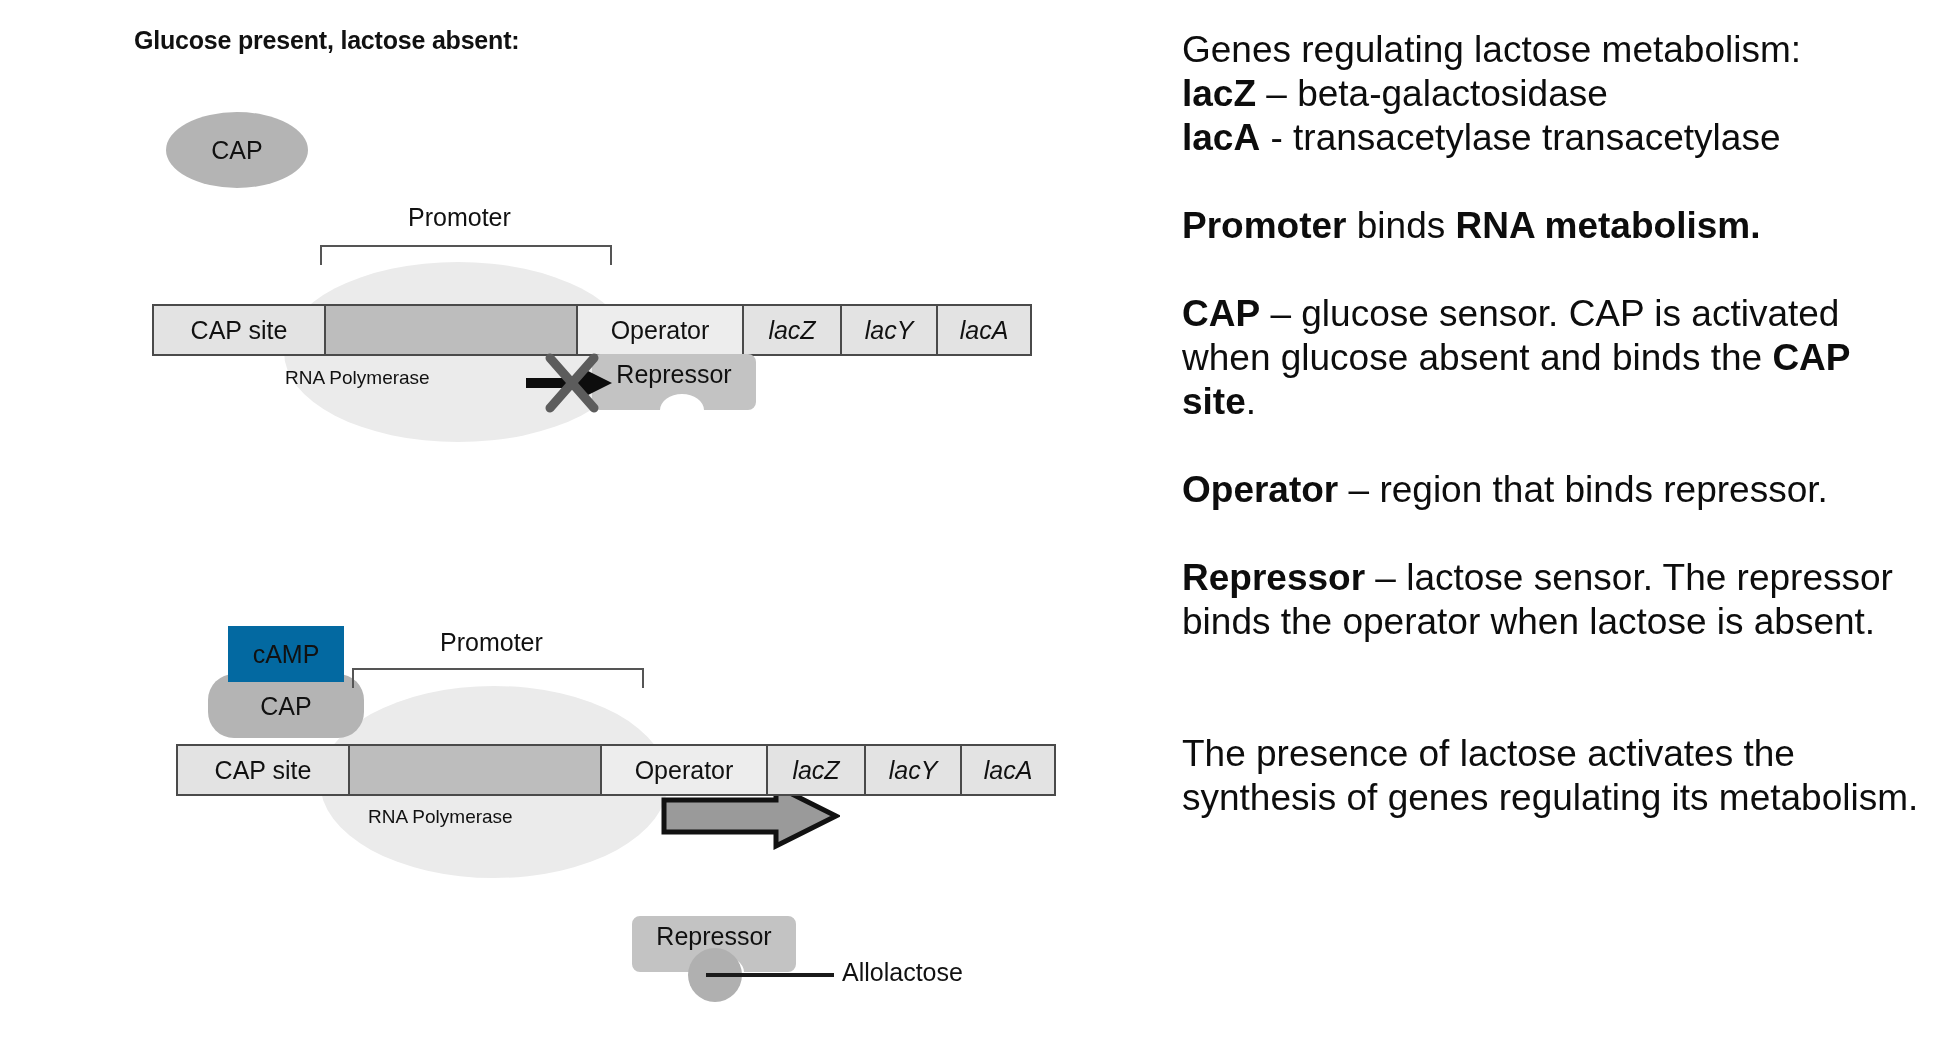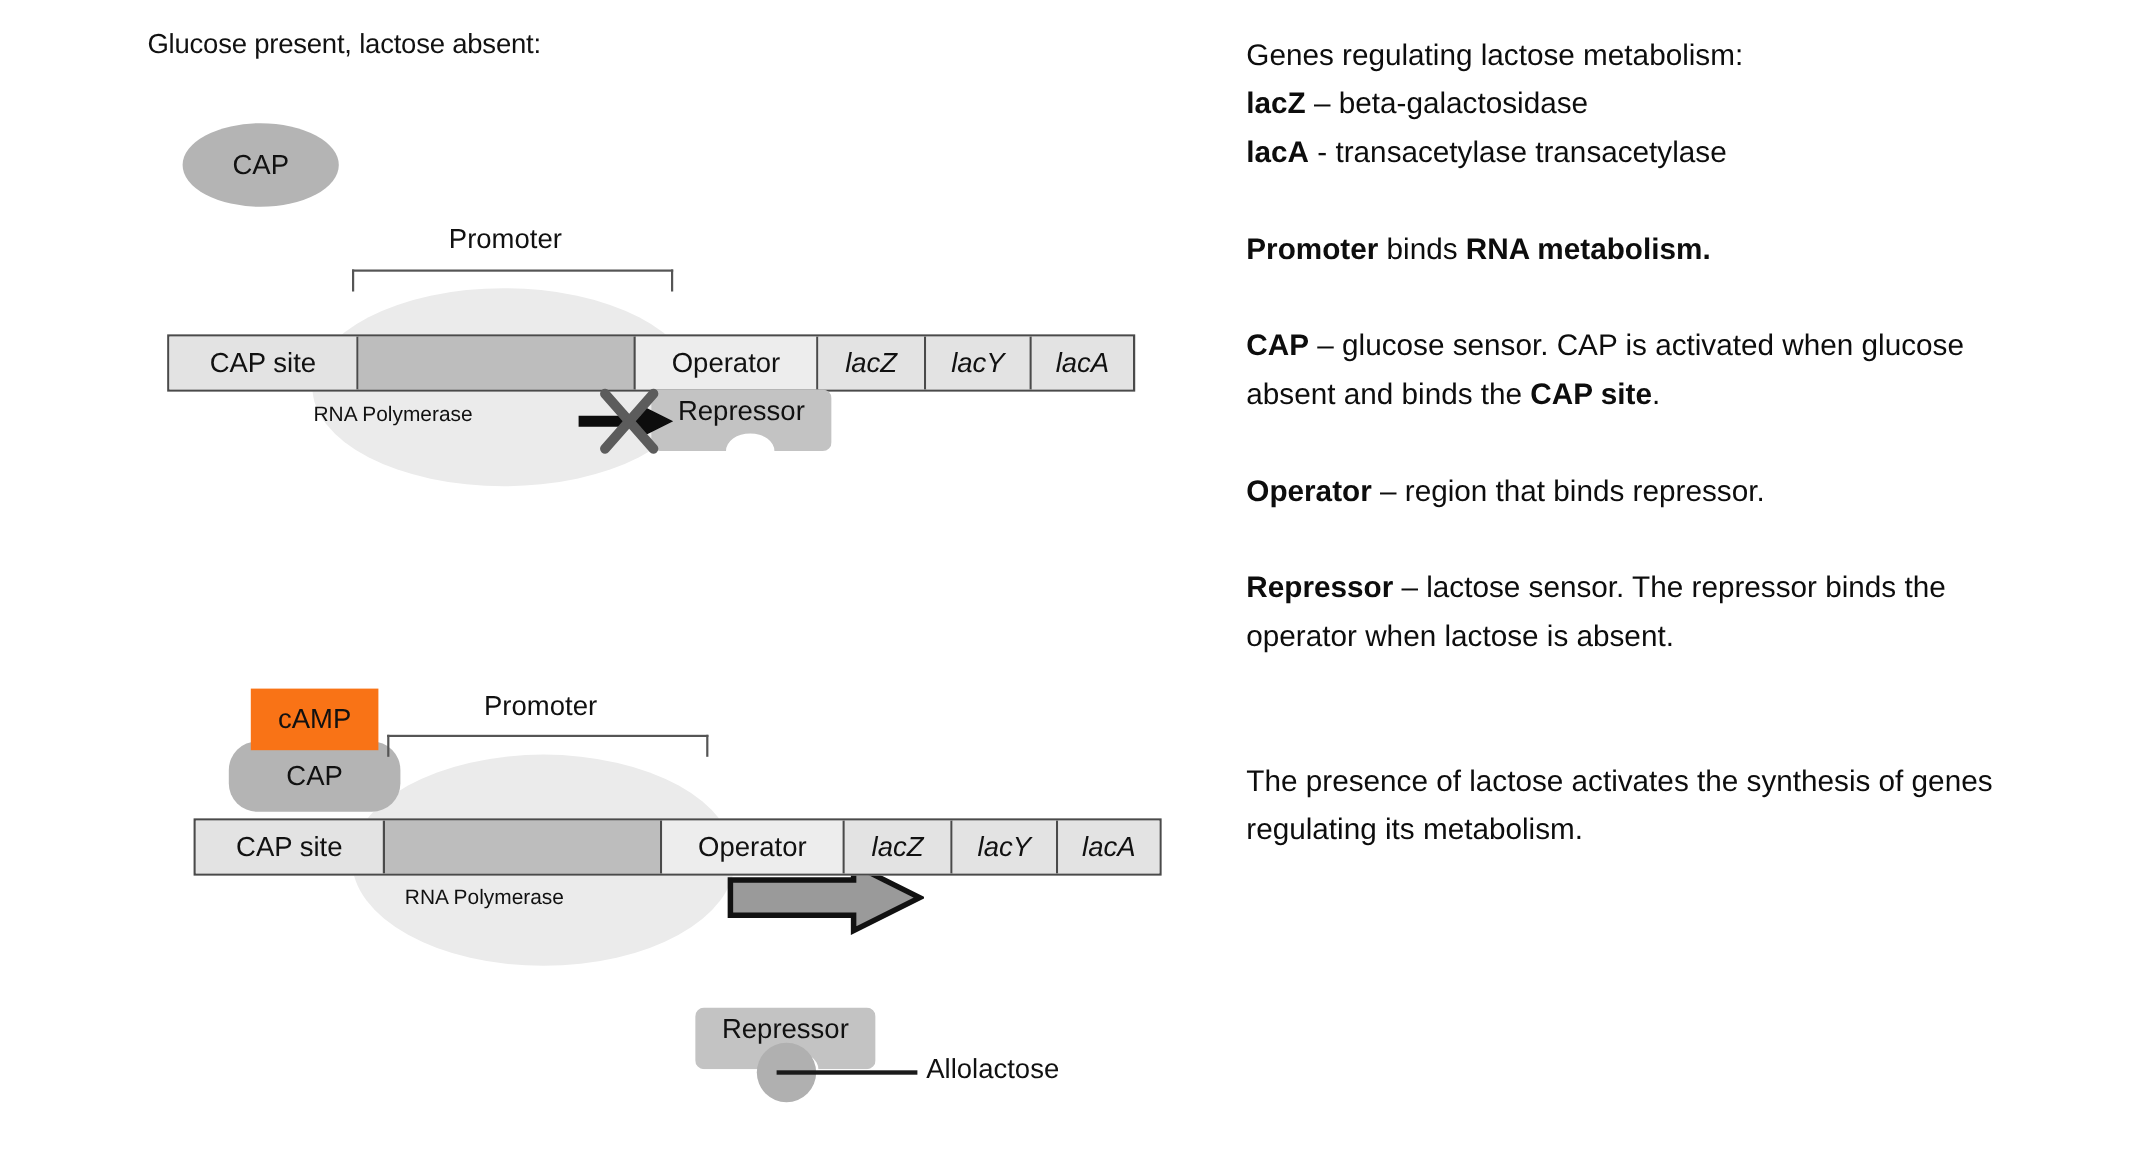--- a/index.html
+++ b/index.html
@@ -9,21 +9,21 @@
     font-family:"Liberation Sans", sans-serif;
     overflow:hidden;
     position:relative;
   }
   .page{position:absolute;inset:0;}
 
   
   .abs{position:absolute;}
   .panel-title{
     font-family:"Liberation Sans", sans-serif;
-    font-weight:normal;
+    font-weight:bold;
     font-size:25px;
     color:#111;
     letter-spacing:-0.2px;
     white-space:nowrap;
   }
 
   
   .gene-row{
     position:absolute;
     display:flex;
@@ -93,21 +93,21 @@
   .cap-rounded{
     position:absolute;
     background:#b4b4b4;
     border-radius:26px;
     display:flex;align-items:center;justify-content:center;
     font-size:25px;color:#111;
     z-index:4;
   }
   .camp-box{
     position:absolute;
-    background:#f97316;
+    background:#0369a1;
     display:flex;align-items:center;justify-content:center;
     font-size:25px;color:#111;
     z-index:5;
   }
 
   
   .repressor{
     position:absolute;
     z-index:9;
   }
@@ -145,25 +145,25 @@
     position:absolute;
     font-size:25px;
     color:#111;
     white-space:nowrap;
     z-index:11;
   }
 
   
   .notes{
     position:absolute;
-    left:1133px;
+    left:1182px;
     top:28px;
     width:740px;
     font-family:"Liberation Sans", sans-serif;
-    font-size:27px;
+    font-size:37px;
     line-height:44px;
     color:#0d0d0d;
   }
   .notes p{margin:0 0 0 0;}
   .notes .gap{height:44px;}
   .notes b{font-weight:bold;}
 </style>
 </head>
 <body>
 

